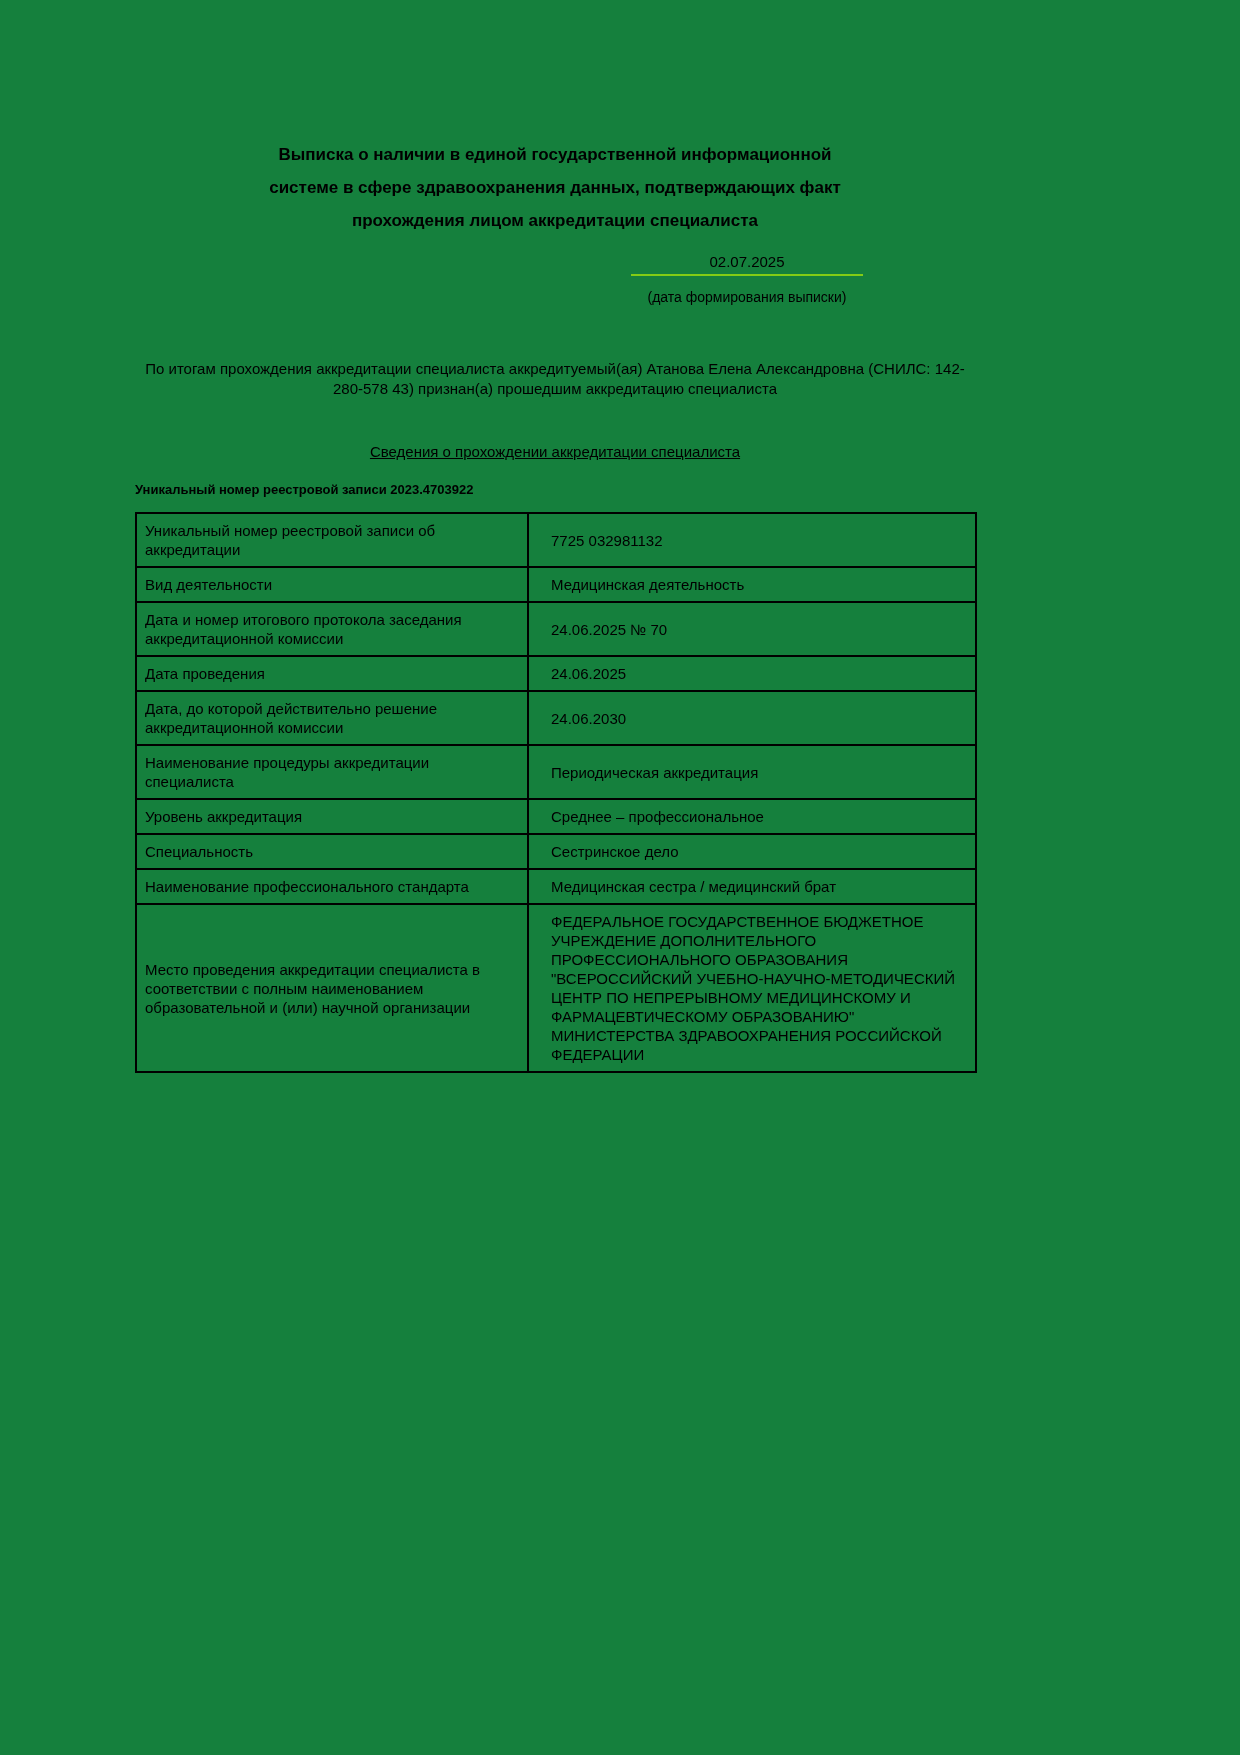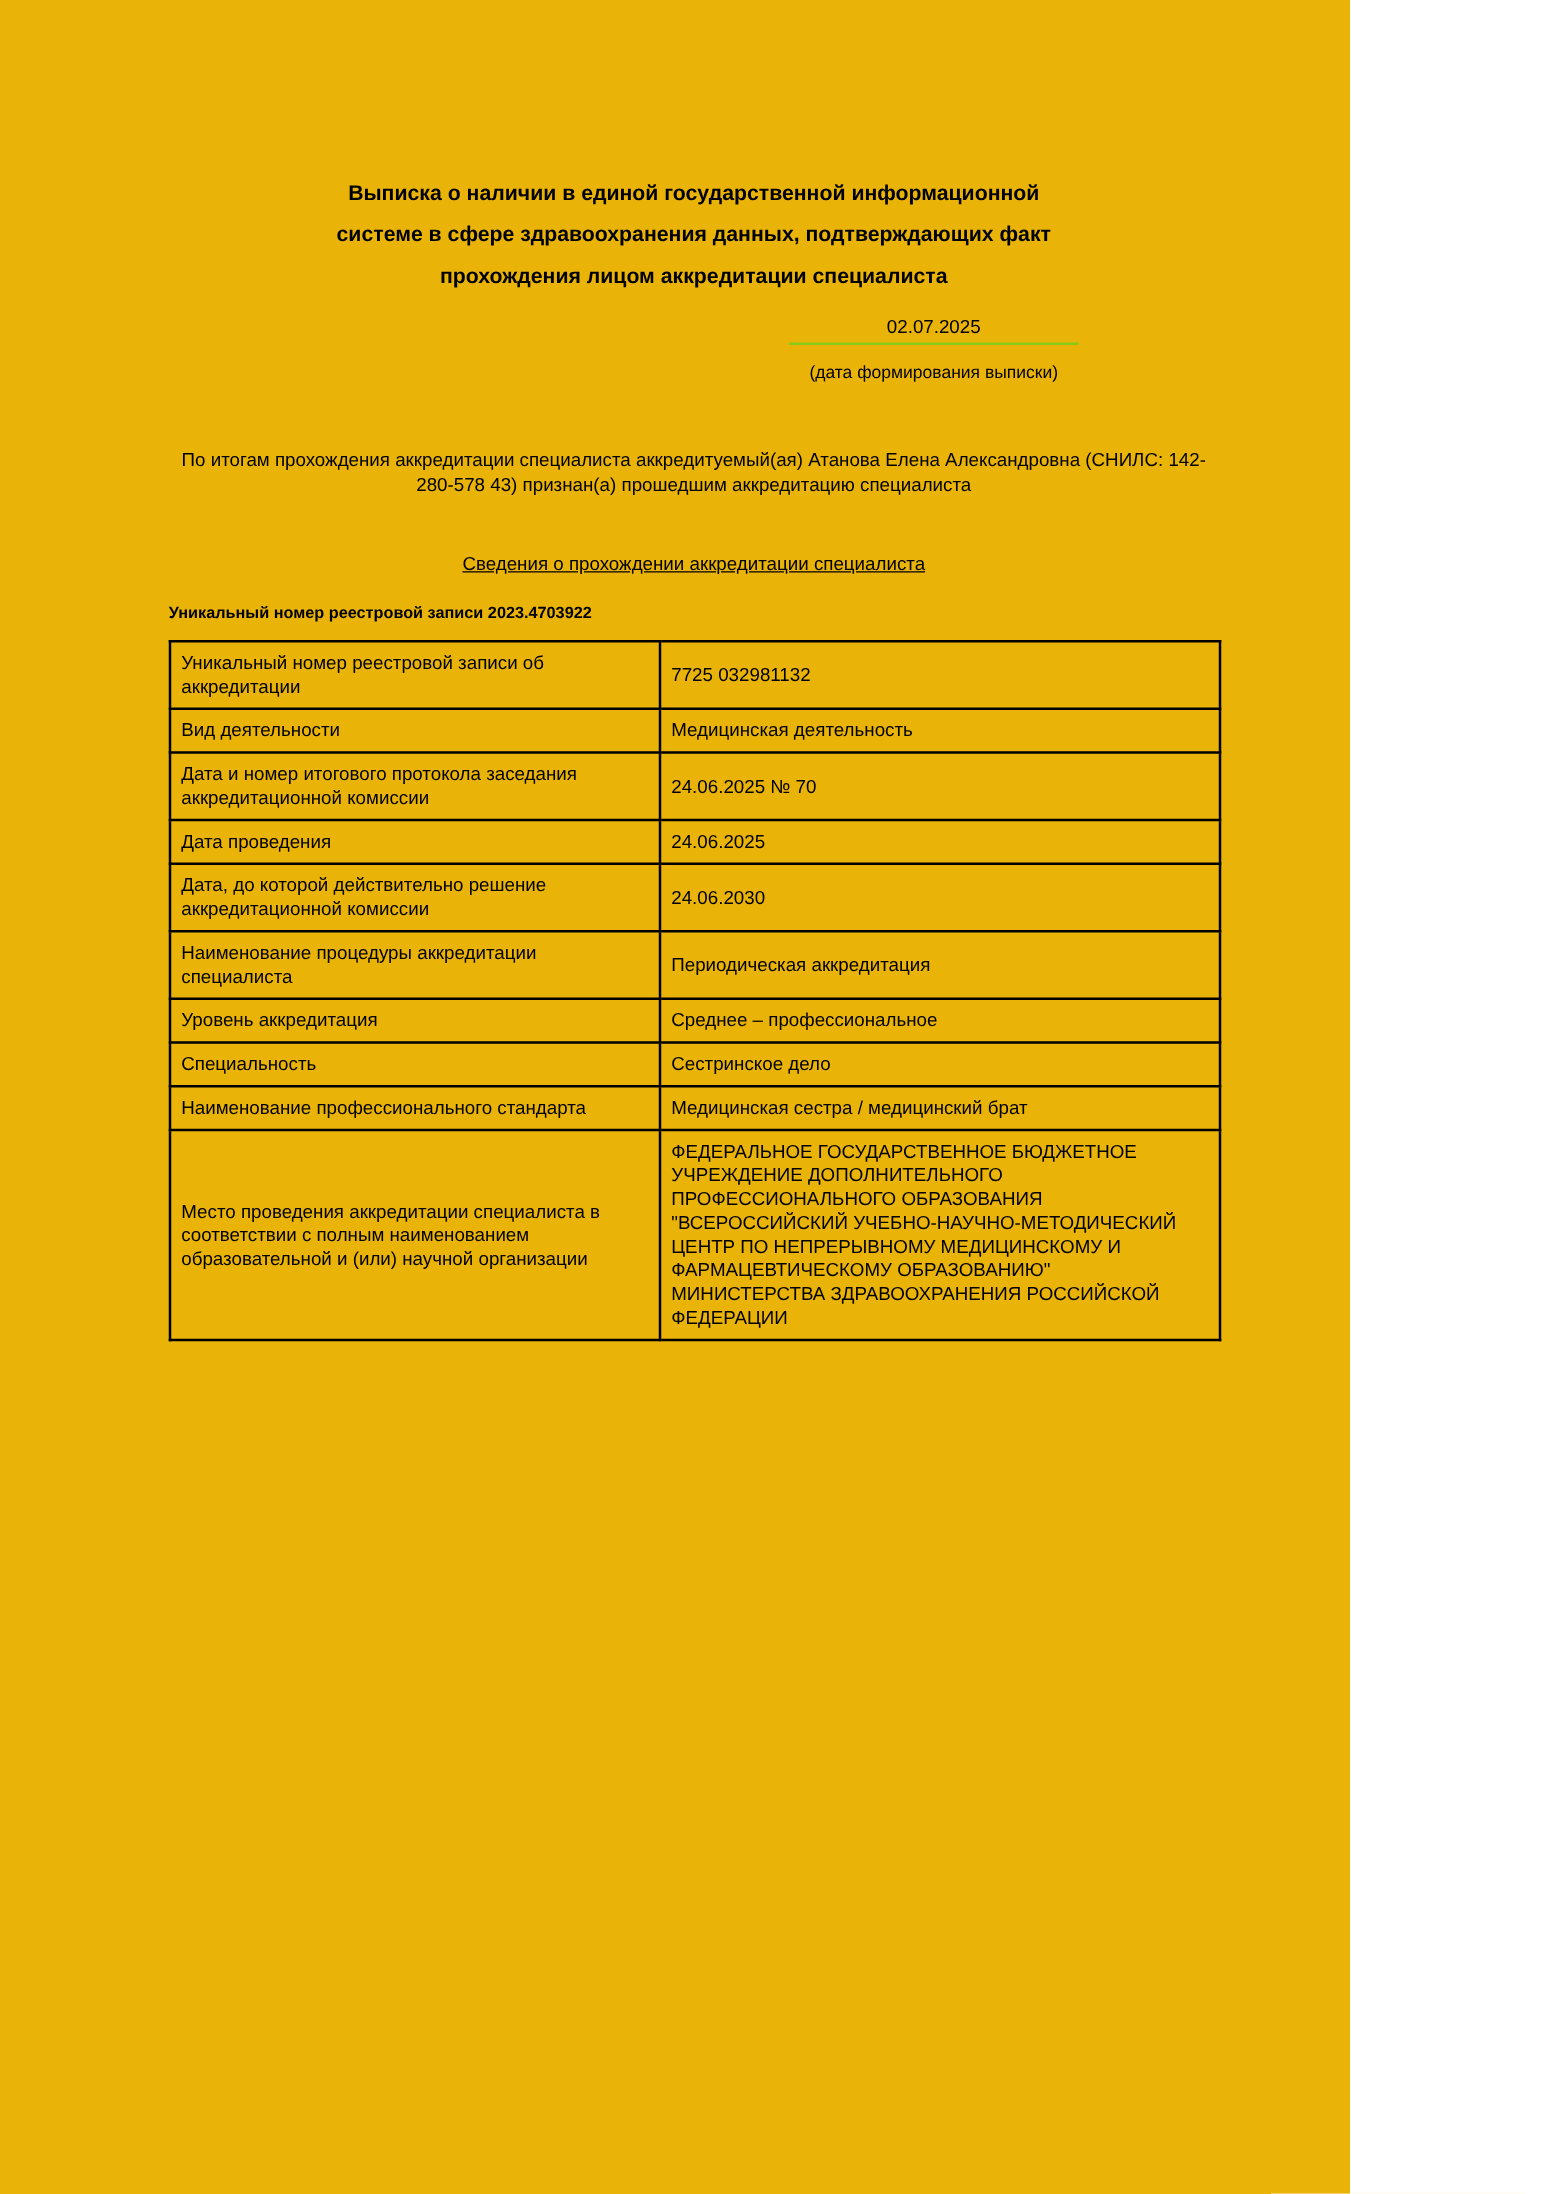--- a/index.html
+++ b/index.html
@@ -4,23 +4,23 @@
 <style>
   html, body {
     margin: 0;
     padding: 0;
     background: #ffffff;
     font-family: "Liberation Sans", sans-serif;
     color: #000000;
   }
   .page {
     position: relative;
-    width: 1080px;
+    width: 1240px;
     height: 1755px;
-    background: #eab308;
+    background: #15803d;
     overflow: hidden;
   }
   .content {
     margin-left: 135px;
     width: 840px;
     padding-top: 138px;
   }
   .doc-title {
     text-align: center;
     font-weight: bold;
@@ -69,21 +69,21 @@
   table.acc-table td {
     border: 2px solid #000000;
     vertical-align: middle;
     font-size: 15px;
     line-height: 19px;
     padding: 7px 10px 7px 8px;
     word-wrap: break-word;
   }
   table.acc-table col.c1 { width: 392px; }
   table.acc-table col.c2 { width: 448px; }
-  table.acc-table td.val { padding-left: 8px; }
+  table.acc-table td.val { padding-left: 22px; }
 </style>
 </head>
 <body>
 
 <div class="page">
   <div class="content">
 
     <div class="doc-title">
       <div>Выписка о наличии в единой государственной информационной</div>
       <div>системе в сфере здравоохранения данных, подтверждающих факт</div>

